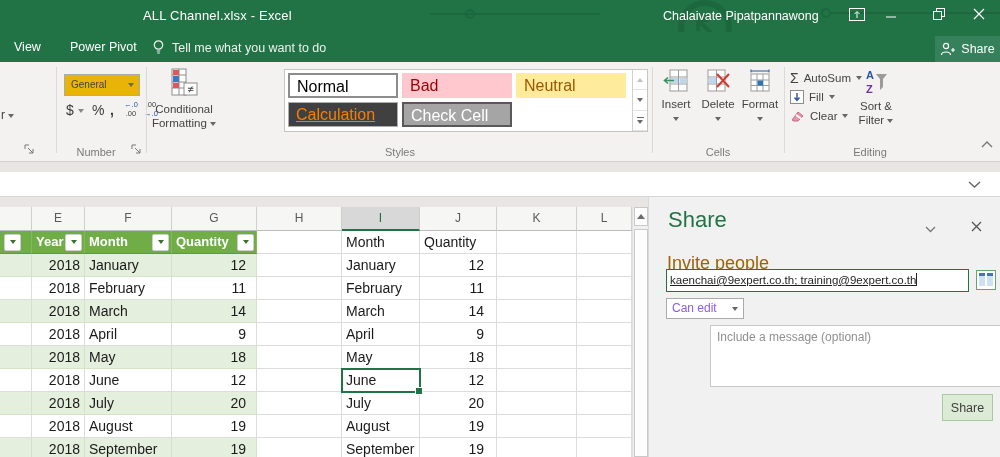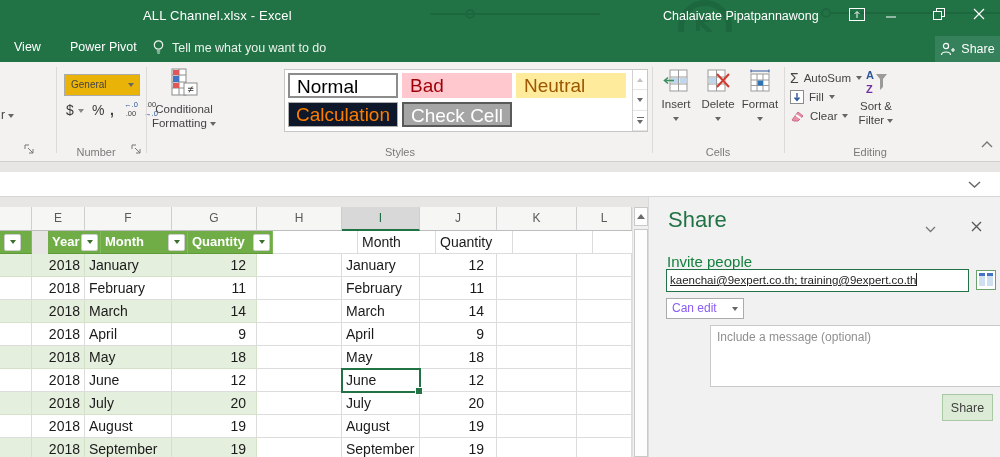--- a/index.html
+++ b/index.html
@@ -28,21 +28,21 @@
   .numglyph{top:40px;font-size:14px;color:#3b3b3b;}
   .dec-ic{top:39px;width:20px;font-size:7.5px;line-height:8.5px;text-align:center;color:#444;}
   .dec-ic b{color:#2b579a;font-weight:normal;}
   .bigbtn{top:6px;text-align:center;font-size:11.5px;color:#444;cursor:default;}
   .bigbtn .lbl{line-height:14px;}
   .car{display:inline-block;width:0;height:0;border-left:3.5px solid transparent;border-right:3.5px solid transparent;border-top:4px solid #666;vertical-align:middle;}
 
   
   .gallery{left:284px;top:7px;width:364px;height:63px;background:#fff;border:1px solid #c8c6c4;box-sizing:border-box;}
   .chips{position:absolute;left:3px;top:3px;width:341px;height:55px;display:grid;grid-template-columns:repeat(3,110px);grid-auto-rows:25px;gap:4px 4px;}
-  .chip{font-size:19px;line-height:23px;padding-left:7px;box-sizing:border-box;white-space:nowrap;overflow:hidden;cursor:default;}
+  .chip{font-size:16px;line-height:23px;padding-left:7px;box-sizing:border-box;white-space:nowrap;overflow:hidden;cursor:default;}
   .gal-scroll{position:absolute;right:0;top:0;width:15px;height:61px;border-left:1px solid #d0d0d0;box-sizing:border-box;}
   .gal-scroll div{height:20.3px;display:flex;align-items:center;justify-content:center;border-bottom:1px solid #e4e4e4;box-sizing:border-box;cursor:default;}
   .tri-u{width:0;height:0;border-left:3.5px solid transparent;border-right:3.5px solid transparent;border-bottom:4px solid #c0c0c0;}
   .tri-d{width:0;height:0;border-left:3.5px solid transparent;border-right:3.5px solid transparent;border-top:4px solid #696969;}
   .more-bar{display:block;width:7px;height:1.5px;background:#696969;margin-bottom:1.5px;}
 
   .cellbtn{top:6px;width:40px;text-align:center;font-size:11.5px;color:#444;cursor:default;}
   .smallrow{display:flex;align-items:center;gap:5px;font-size:11.5px;color:#444;cursor:default;}
   .collapse{left:980px;top:78px;cursor:default;}
 
@@ -71,21 +71,21 @@
   .vscroll{left:632px;top:10px;width:16px;height:250px;background:#f0f0f0;border-left:1px solid #e0e0e0;box-sizing:border-box;}
   .vscroll .up{position:absolute;left:1px;top:0;width:14px;height:19px;background:#fdfdfd;border:1px solid #c9c9c9;box-sizing:border-box;display:flex;align-items:center;justify-content:center;cursor:pointer;}
   .vscroll .thumb{position:absolute;left:1px;top:22px;width:14px;height:228px;background:#fdfdfd;border:1px solid #c9c9c9;box-sizing:border-box;cursor:grab;}
   .tri-up-dark{width:0;height:0;border-left:4px solid transparent;border-right:4px solid transparent;border-bottom:5px solid #6b6b6b;}
 
   
   .pane{left:648px;top:197px;width:352px;height:260px;background:#f1f1f1;border-left:1px solid #dadada;box-sizing:border-box;}
   .pane-title{left:19px;top:10px;font-size:22px;color:#217346;}
   .pane-x{left:322px;top:24px;cursor:pointer;}
   .pane-car{left:276px;top:29px;cursor:pointer;}
-  .invite-lbl{left:18px;top:56px;font-size:15px;color:#15803d;}
+  .invite-lbl{left:18px;top:56px;font-size:18px;color:#a16207;}
   .email-input{left:17px;top:72px;width:303px;height:23px;background:#fff;border:1px solid #217346;box-sizing:border-box;font-size:11.5px;line-height:21px;padding-left:3px;white-space:nowrap;overflow:hidden;color:#1f1f1f;cursor:text;}
   .email-input span{text-decoration:underline;}
   .caret-line{display:inline-block;width:1px;height:13px;background:#222;vertical-align:-2px;}
   .abook{left:327px;top:73px;width:20px;height:20px;background:#fff;border:1px solid #69a36b;box-sizing:border-box;display:flex;justify-content:center;gap:2px;padding-top:2px;cursor:pointer;}
   .abook i{display:block;width:6px;height:13px;background:linear-gradient(#4472c4 3px,#cfe0f1 3px);}
   .perm{left:17px;top:101px;width:78px;height:21px;background:#fff;border:1px solid #ababab;box-sizing:border-box;font-size:12px;line-height:19px;padding-left:5px;color:#8b5cf6;cursor:pointer;}
   .perm .car{position:absolute;right:5px;top:8px;}
   .msgbox{left:17px;top:128px;width:303px;height:62px;background:#fff;border:1px solid #c9c9c9;box-sizing:border-box;font-size:12px;color:#8f8f8f;padding:4px 6px;cursor:text;margin-left:44px;}
   .share-btn{left:293px;top:197px;width:51px;height:27px;background:#dcebd5;border:1px solid #a9c9a4;box-sizing:border-box;font-size:12.5px;color:#3f3f3f;display:flex;align-items:center;justify-content:center;cursor:pointer;}
 </style>
@@ -191,21 +191,21 @@
     </svg>
     <div class="lbl">Conditional</div>
     <div class="lbl"><span>Formatting</span> <span class="car"></span></div>
   </div>
 
   <div class="abs gallery">
     <div class="chips" id="style-chips">
         <div class="chip" style="background: rgb(255, 255, 255); color: rgb(0, 0, 0); border: 2px solid rgb(140, 140, 140);">Normal</div>
         <div class="chip" style="background: rgb(255, 199, 206); color: rgb(156, 0, 6); border: 1px solid rgb(255, 199, 206);">Bad</div>
         <div class="chip" style="background: rgb(255, 235, 156); color: rgb(156, 87, 0); border: 1px solid rgb(255, 235, 156);">Neutral</div>
-        <div class="chip" style="background: #0f172a; color: rgb(250, 125, 0); border: 1px solid rgb(173, 173, 173);">Calculation</div>
+        <div class="chip" style="background: #404040; color: rgb(250, 125, 0); border: 1px solid rgb(173, 173, 173); text-decoration: underline;">Calculation</div>
         <div class="chip" style="background: rgb(165, 165, 165); color: rgb(255, 255, 255); border: 2px solid rgb(89, 89, 89);">Check Cell</div>
       </div>
     <div class="gal-scroll">
       <div>
           <span class="tri-u"></span>
         </div>
       <div>
           <span class="tri-d"></span>
         </div>
       <div style="flex-direction:column;display:flex;align-items:center;justify-content:center;">
@@ -296,21 +296,21 @@
       <div class="colh" style="width: 80px;">K</div>
       <div class="colh" style="width: 55px;">L</div>
     </div>
   <div class="gridrows" id="grid-rows">
       <div class="row">
         <div class="c ghead" style="width: 32px;">
           <div class="filterbtn">
             <i></i>
           </div>
         </div>
-        <div class="c ghead" style="width: 53px; margin-left: 16px;">
+        <div class="c ghead" style="width: 53px;">
           <span>Year</span>
           <div class="filterbtn">
             <i></i>
           </div>
         </div>
         <div class="c ghead" style="width: 87px;">
           <span>Month</span>
           <div class="filterbtn">
             <i></i>
           </div>

